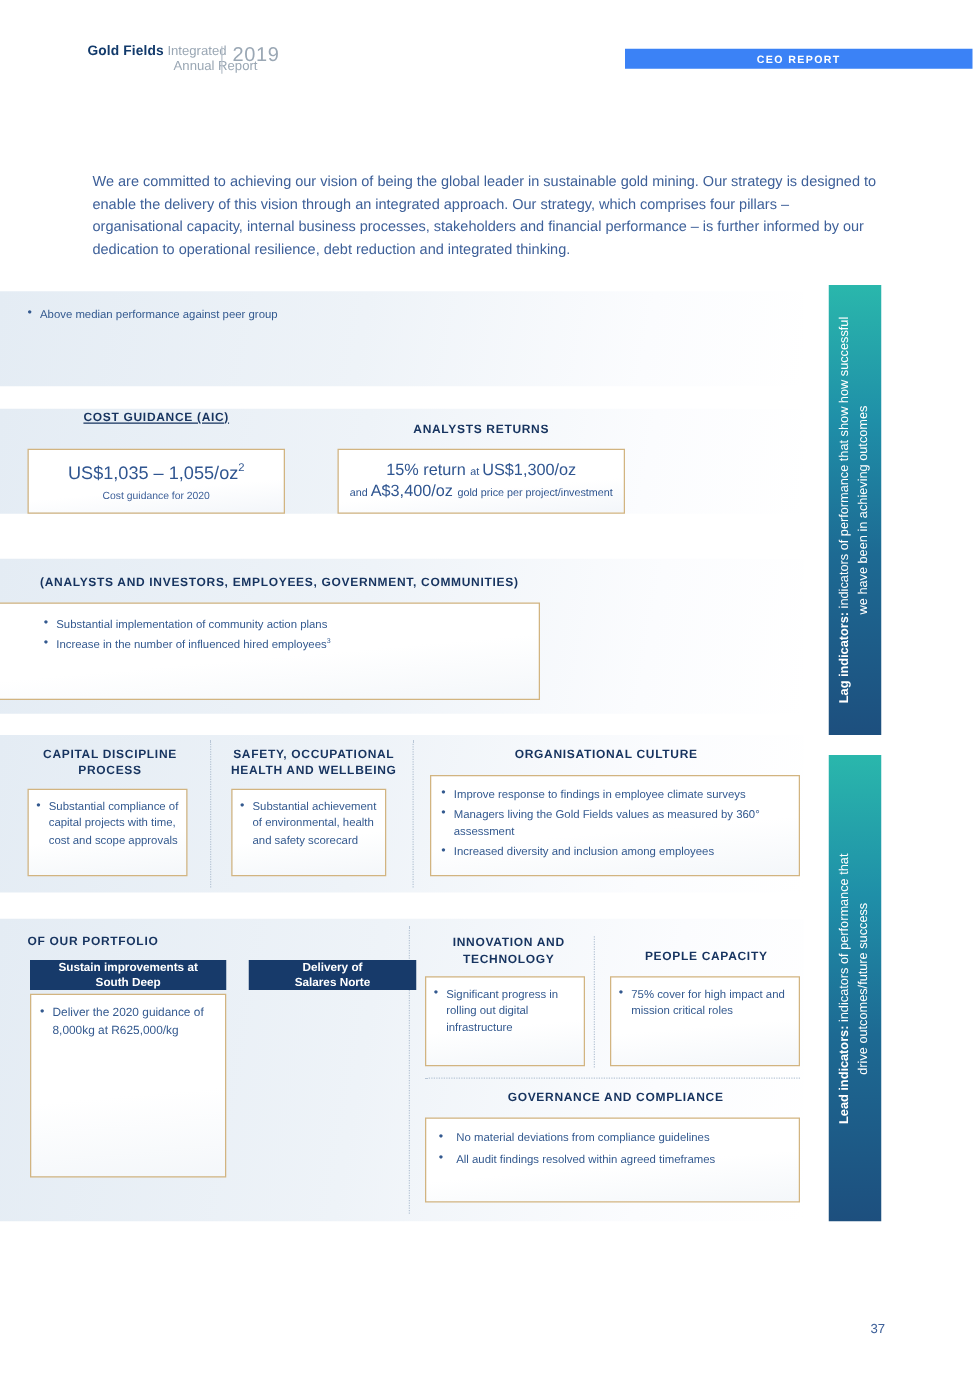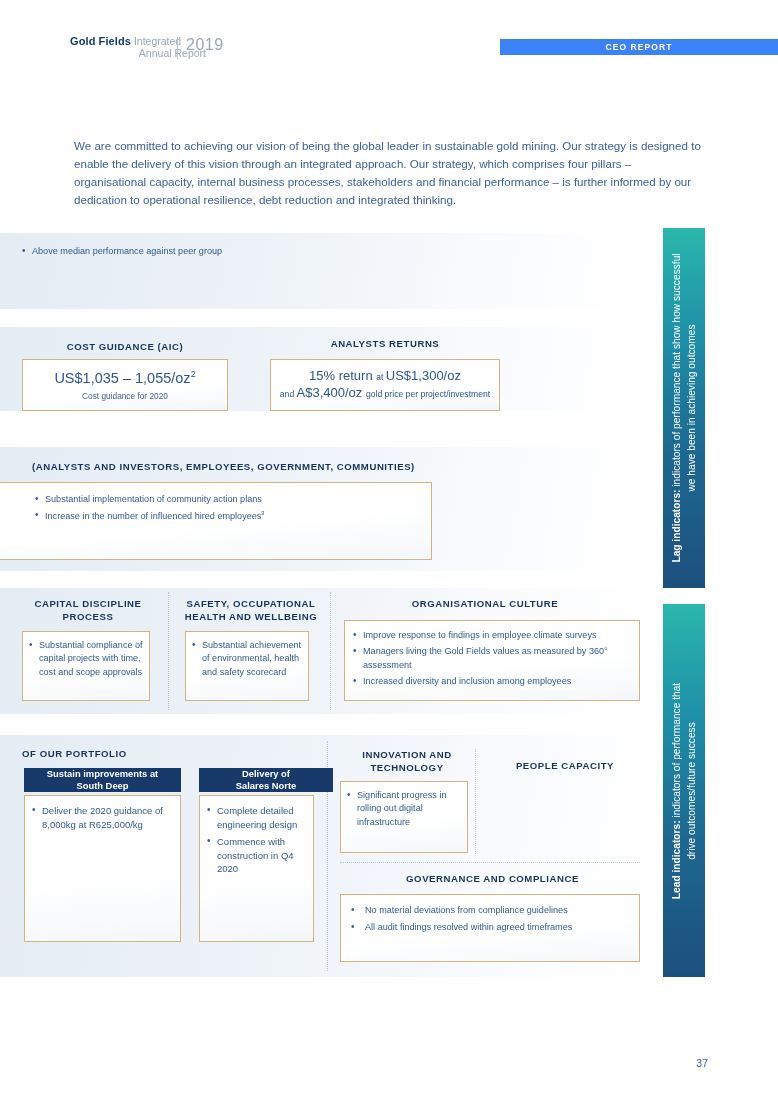--- a/index.html
+++ b/index.html
@@ -117,21 +117,21 @@
 
   <div class="band" style="top:233px;height:76px;">
     <div class="bullets" style="left:22px;top:12px;width:420px;">
       <ul>
           <li>Above median performance against peer group</li>
         </ul>
     </div>
   </div>
 
   <div class="band" style="top:327px;height:84px;">
-    <div class="sec-head" style="left:22px;top:14px;width:206px;">COST GUIDANCE (AIC)</div>
+    <div class="sec-head" style="left:22px;top:2px;width:206px;text-decoration:underline;">COST GUIDANCE (AIC)</div>
     <div class="numbox" style="left:22px;top:32px;width:206px;height:52px;">
       <div class="n-big"><span>US$1,035 – 1,055/oz</span><sup>2</sup></div>
       <div class="n-small">Cost guidance for 2020</div>
     </div>
 
     <div class="sec-head" style="left:270px;top:11px;width:230px;">ANALYSTS RETURNS</div>
     <div class="numbox" style="left:270px;top:32px;width:230px;height:52px;">
       <div class="n-l1"><span>15% return </span><span class="sm">at </span><span>US$1,300/oz</span></div>
       <div class="n-l2"><span class="sm">and </span><span>A$3,400/oz </span><span class="sm">gold price per project/investment</span></div>
     </div>
@@ -210,45 +210,44 @@
           </ul>
       </div>
     </div>
 
     <div class="navyhead" style="left:199px;top:33px;width:134px;height:24px;">
       <div>
         <div>Delivery of</div>
         <div>Salares Norte</div>
       </div>
     </div>
-    <div class="gbox" style="left:199px;top:60px;width:115px;height:147px;">
-      <div class="bullets big" style="left:7px;top:8px;width:104px;">
-        <ul>
-          <li>Complete detailed engineering design</li>
-          <li>Commence with construction in Q4 2020</li>
-        </ul>
-      </div>
-    </div>
 
     <div class="vdot" style="left:475px;top:14px;height:105px;"></div>
     <div class="sec-head" style="left:345px;top:14px;width:124px;">
       <div>INNOVATION AND</div>
       <div>TECHNOLOGY</div>
     </div>
     <div class="gbox" style="left:340px;top:46px;width:128px;height:72px;">
       <div class="bullets" style="left:6px;top:7px;width:118px;">
         <ul>
             <li>Significant progress in rolling out digital infrastructure</li>
           </ul>
       </div>
     </div>
 
     <div class="sec-head" style="left:490px;top:25px;width:150px;">
       <div>PEOPLE CAPACITY</div>
     </div>
+    <div class="gbox" style="left:488px;top:46px;width:152px;height:72px;">
+      <div class="bullets" style="left:6px;top:7px;width:142px;">
+        <ul>
+            <li>75% cover for high impact and mission critical roles</li>
+          </ul>
+      </div>
+    </div>
 
     <div class="sec-head" style="left:345px;top:138px;width:295px;">
       <div>GOVERNANCE AND COMPLIANCE</div>
     </div>
     <div class="gbox" style="left:340px;top:159px;width:300px;height:68px;">
       <div class="bullets wide" style="left:10px;top:9px;width:284px;">
         <ul>
           <li>No material deviations from compliance guidelines</li>
           <li>All audit findings resolved within agreed timeframes</li>
         </ul>

